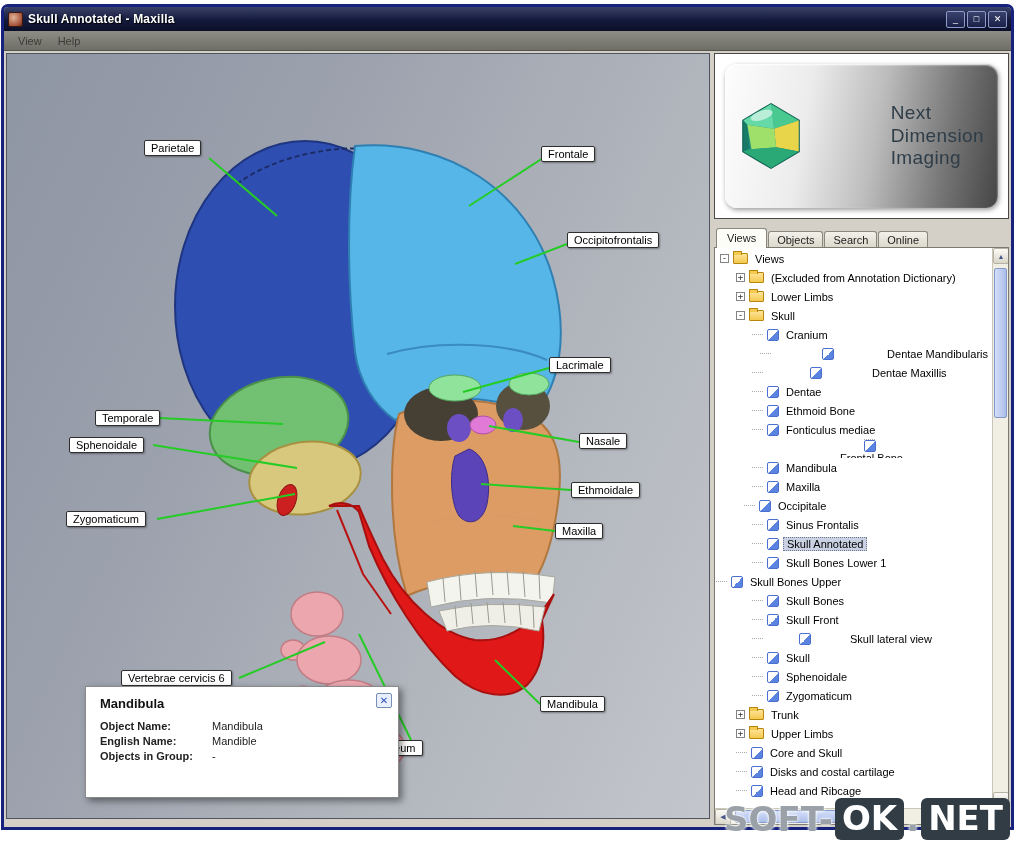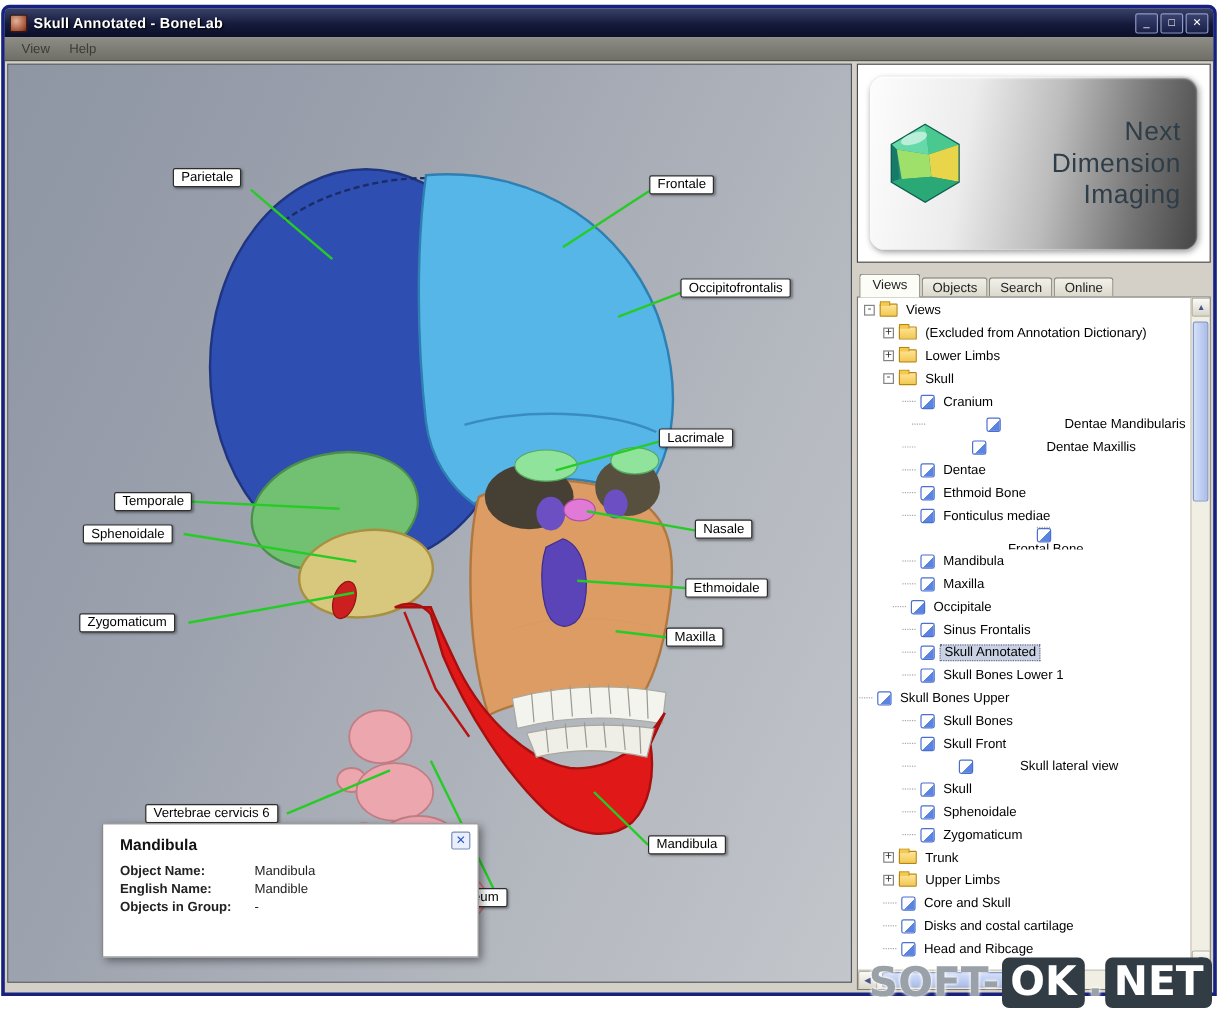--- a/index.html
+++ b/index.html
@@ -50,21 +50,21 @@
   .popup-row .popup-label { width:112px;font-weight:bold; }
 
   
   .side-panel { flex:1; margin-left:4px; display:flex; flex-direction:column; }
   .logo-box { background:#fff; border:1px solid #4a4a4a; padding:10px; height:166px;
               flex:0 0 auto; }
   .logo-card { height:100%; border-radius:12px; display:flex; align-items:center;
                padding:8px 14px 8px 10px;
                background:linear-gradient(100deg,#fdfdfd 0%,#ececec 30%,#bcbcbc 55%,#757575 80%,#454545 100%);
                box-shadow:1px 2px 5px rgba(0,0,0,.4), inset 0 1px 2px #fff; }
-  .logo-text { margin-left:auto; text-align:right; color:#2e3d48; font-size:22px;
+  .logo-text { margin-left:auto; text-align:left; color:#2e3d48; font-size:19px;
                line-height:1.18; letter-spacing:.4px; }
 
   .tab-row { display:flex; align-items:flex-end; margin-top:8px; padding-left:2px;
              height:21px; flex:0 0 auto; }
   .tab { font-size:11px; color:#222; padding:2px 8px 3px; margin-right:1px;
          border:1px solid #8a887c; border-bottom:none; border-radius:3px 3px 0 0;
          background:linear-gradient(#f2f1ea,#d9d6c7); position:relative; top:1px; }
   .tab.active { background:#fdfdf8; padding:3px 10px 4px; top:0; z-index:3; }
 
   .tree-box { flex:1; margin-top:-1px; background:#fff; border:1px solid #7a7a72;
@@ -117,21 +117,21 @@
   .wm-box { background:#313c45; color:#fff; border-radius:6px; padding:0 7px 2px;
             margin:0 2px; text-shadow:none; }
 </style>
 </head>
 <body>
 
 <div class="window">
 
   <div class="titlebar">
     <div class="app-icon"></div>
-    <div class="title-text">Skull Annotated - BoneLab</div>
+    <div class="title-text">Skull Annotated - Maxilla</div>
     <div class="win-btn">_</div>
     <div class="win-btn">□</div>
     <div class="win-btn">✕</div>
   </div>
 
   <div class="menubar">
       <span class="menu-item">View</span>
       <span class="menu-item">Help</span>
     </div>
 

